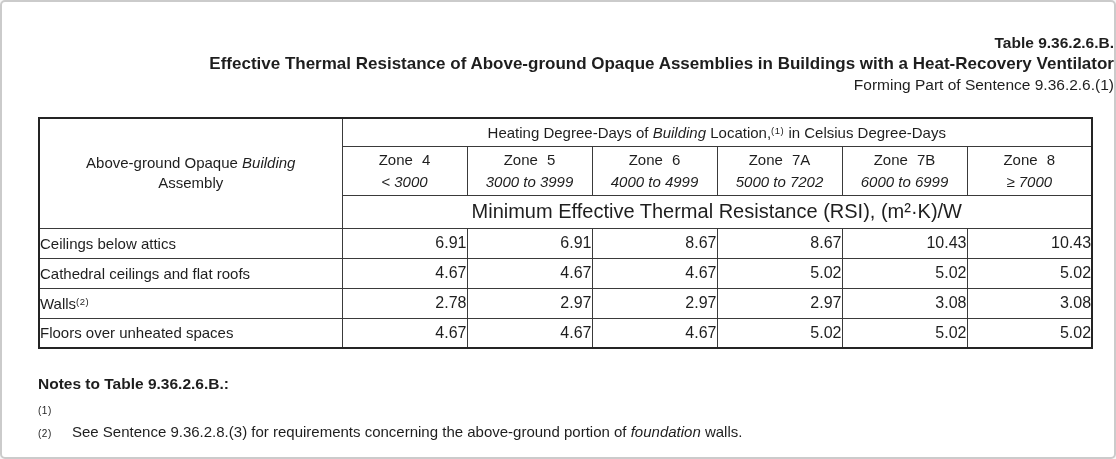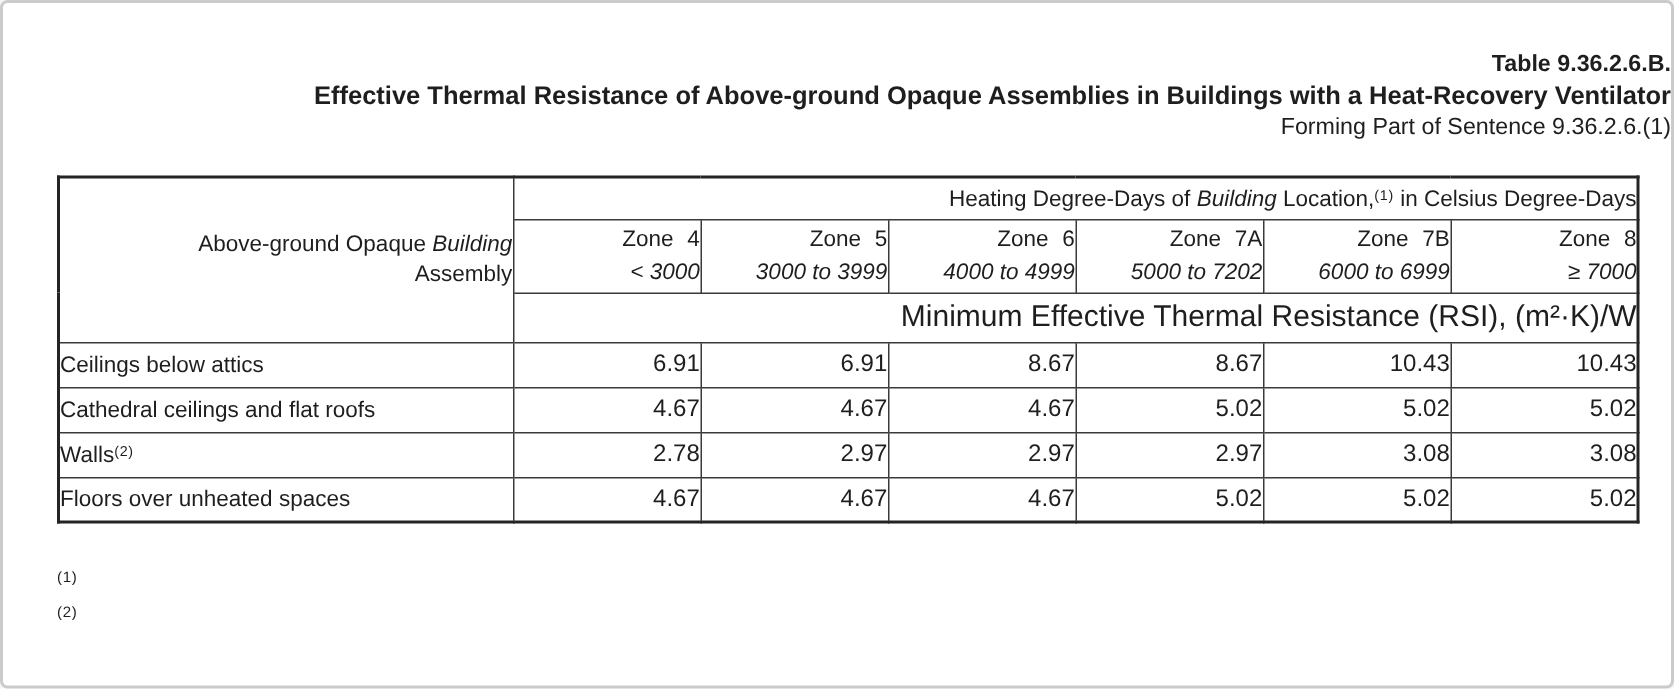--- a/index.html
+++ b/index.html
@@ -30,21 +30,20 @@
     width: 1053px;
     border-collapse: collapse;
     table-layout: fixed;
     border: 2px solid #242424;
   }
   .rsi-table th, .rsi-table td {
     border: 1px solid #3a3a3a;
     padding: 0;
     font-weight: normal;
     vertical-align: middle;
-    text-align: right;
   }
   tr.hrow1 > th { height: 28px; }
   tr.hrow2 > th { height: 49px; }
   tr.hrow3 > th { height: 33px; }
   tr.drow  > td { height: 30px; }
 
   .col1h { font-size: 15px; text-align: center; line-height: 20px; }
   .spanh { font-size: 15px; text-align: center; }
   .zoneh { text-align: center; }
   .zname { font-size: 15px; line-height: 22px; word-spacing: 5px; }
@@ -155,21 +154,23 @@
       <td class="val">4.67</td>
       <td class="val">4.67</td>
       <td class="val">5.02</td>
       <td class="val">5.02</td>
       <td class="val">5.02</td>
     </tr>
   </tbody>
     </table>
 
   <div class="notes">
+    <div class="notes-h">Notes to Table 9.36.2.6.B.:</div>
     <div class="note">
       <span class="marker">(1)</span>
     </div>
     <div class="note">
       <span class="marker">(2)</span>
+      <span><span>See Sentence 9.36.2.8.(3) for requirements concerning the above-ground portion of </span><span class="it">foundation</span><span> walls.</span></span>
     </div>
   </div>
 
 </div>
 
 </body></html>

